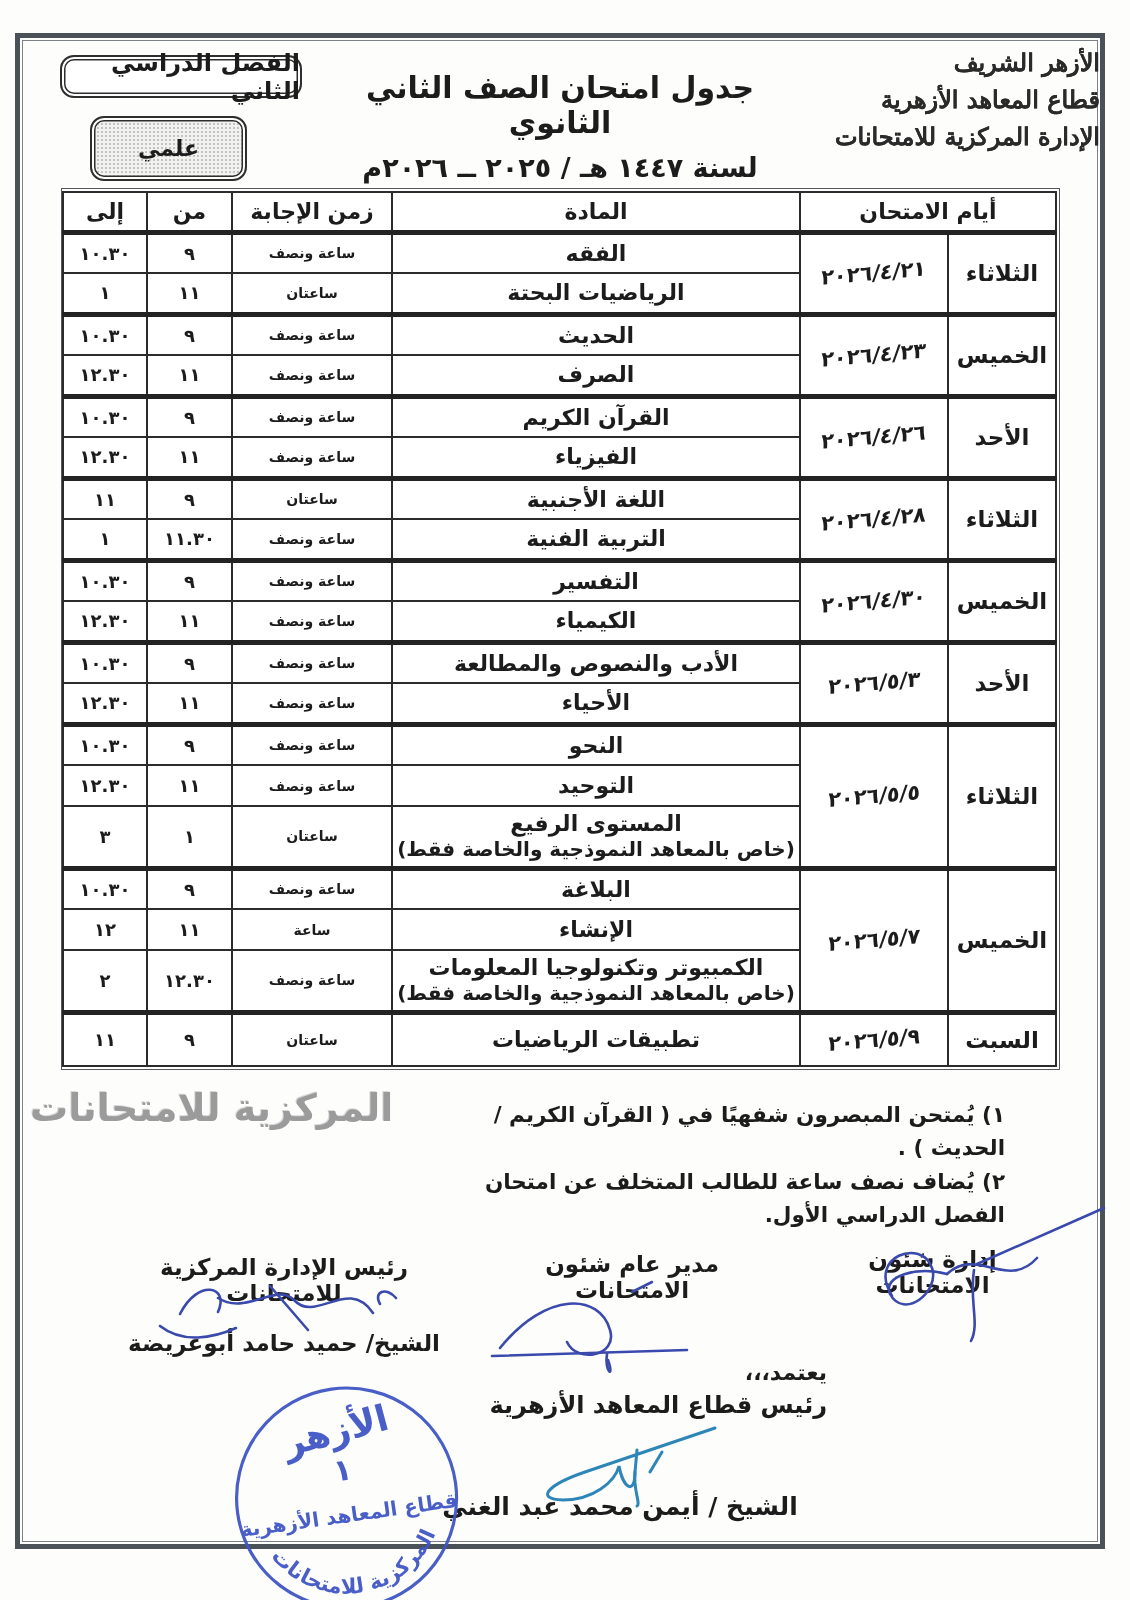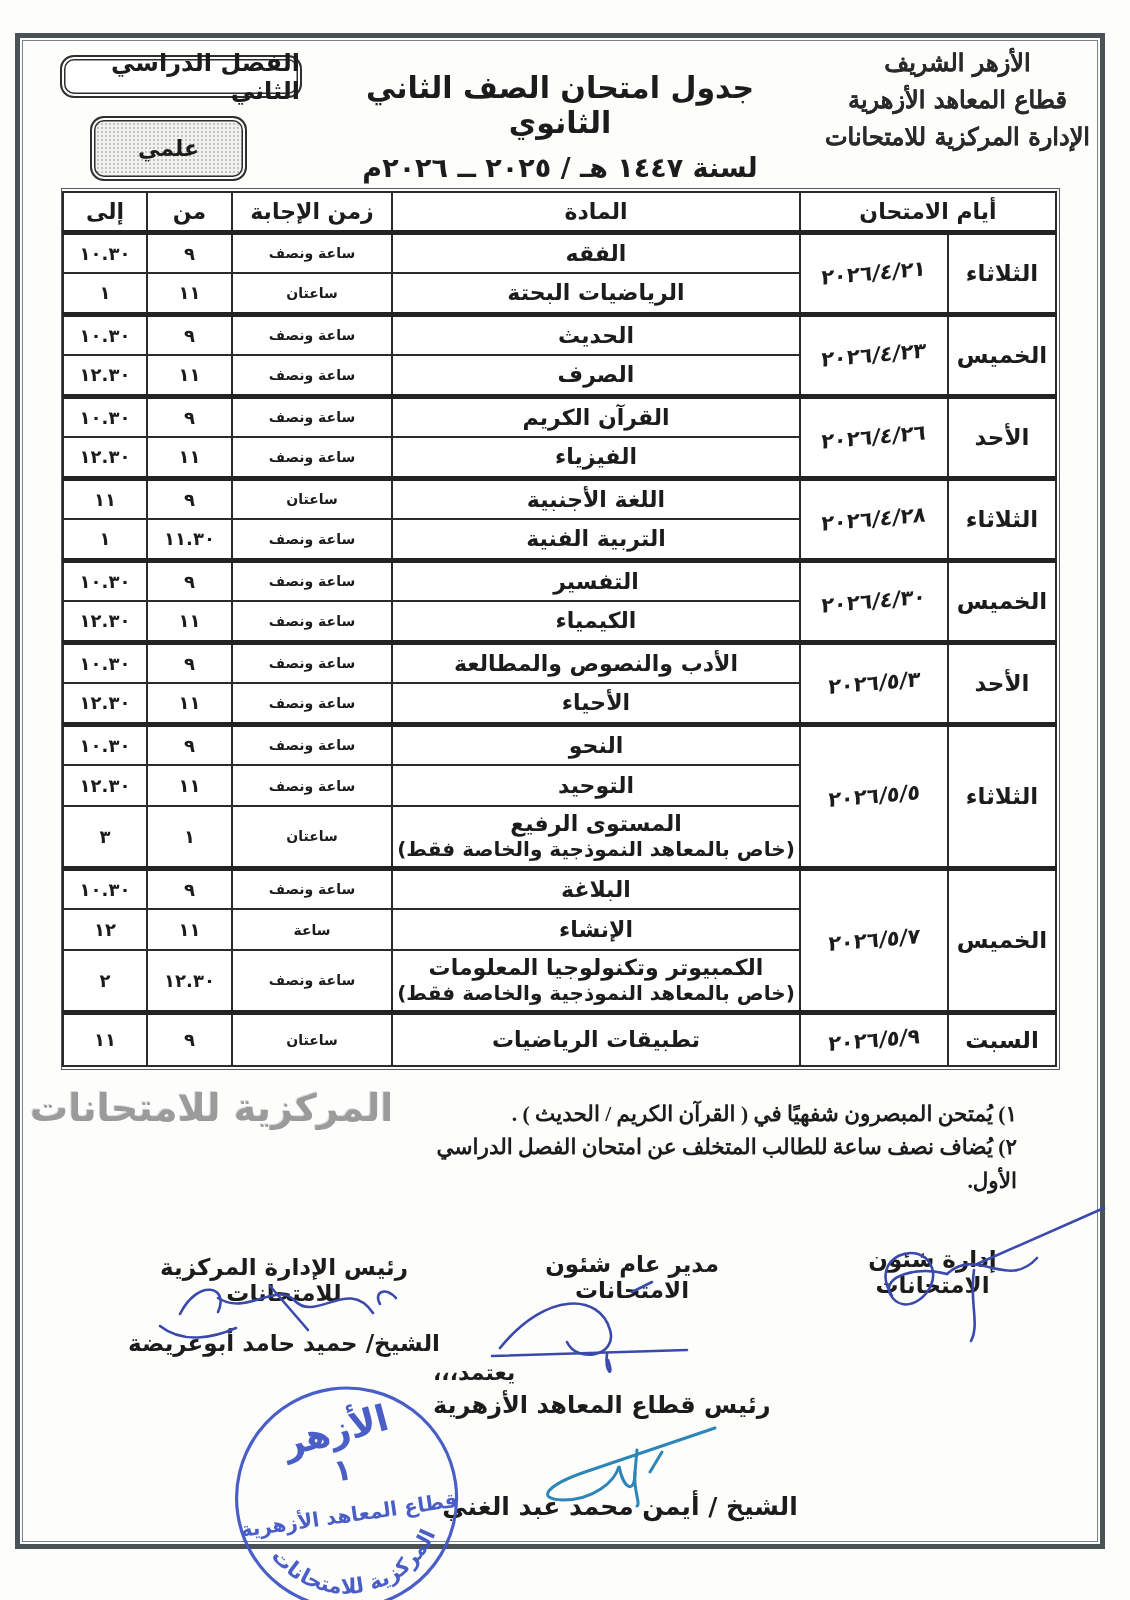--- a/index.html
+++ b/index.html
@@ -10,21 +10,21 @@
   }
   
   .frame {
     position:absolute; left:15px; top:33px; width:1090px; height:1516px;
     border:5px solid #4a5157;
     box-shadow: inset 0 0 0 2px #fdfdfc, inset 0 0 0 3px #7c8186;
     background:transparent;
   }
   
   .org-block {
-    position:absolute; left:815px; top:44px; width:285px; text-align:center;
+    position:absolute; left:815px; top:44px; width:285px; 
     font-weight:700; font-size:24px; line-height:1.55; color:#2a2a2a;
     font-family:"DejaVu Serif", serif; text-shadow:0 0 .6px #3a3a3a;
   }
   .title-block { position:absolute; left:320px; top:70px; width:480px; text-align:center; }
   .title-line1 { font-size:30px; font-weight:800; }
   .title-line2 { font-size:27px; font-weight:800; margin-top:12px; }
   .badge {
     position:absolute; border:2px solid #2e2e2e; border-radius:14px;
     box-shadow: inset 0 0 0 2px #fdfdfc, inset 0 0 0 3.5px #2e2e2e;
     display:flex; align-items:center; justify-content:center;
@@ -53,35 +53,35 @@
   td.day-cell { font-size:23px; }
   td.date-cell { font-size:21px; }
   td.date-cell .hand { display:inline-block; transform:rotate(-5deg) skewX(-8deg); letter-spacing:1px; }
   td.subject-cell { font-size:22px; }
   td.subject-cell .subject-note { font-size:20px; margin-top:1px; }
   td.duration-cell { font-size:14px; }
   td.from-cell, td.to-cell { font-size:18px; }
   
   .notes { position:absolute; left:430px; top:1098px; width:615px; text-align:right; font-weight:700; }
   .notes-heading { font-size:23px; margin-bottom:10px; }
-  .note-item { font-size:21.5px; line-height:1.55; margin-left:0; margin-right:28px;font-family:Liberation Serif, serif; }
+  .note-item { font-size:21.5px; line-height:1.55; margin-left:0; margin-right:40px; }
   
   .watermark {
     position:absolute; left:30px; top:1086px; font-size:38px; font-weight:800;
     color:#9b9b9b; letter-spacing:1px; text-shadow:1px 1px 0 #ffffff, -1px -1px 0 #d8d8d8;
     z-index:3; white-space:nowrap;
   }
   
   .sig-title { position:absolute; text-align:center; font-size:23px; font-weight:800; z-index:1; }
   .sig-title-right  { left:815px; top:1246px; width:235px; }
   .sig-title-center { left:488px; top:1251px; width:288px; }
   .sig-title-left   { left:108px; top:1254px; width:352px; }
   .sig-name-left    { position:absolute; left:118px; top:1330px; width:332px; text-align:center; font-size:23px; font-weight:800; }
   .sig-svg { position:absolute; z-index:2; }
-  .approve-block { position:absolute; left:433px; top:1360px; width:360px; text-align:left; font-weight:800; }
+  .approve-block { position:absolute; left:467px; top:1360px; width:360px; text-align:right; font-weight:800; }
   .approve-word  { font-size:22px; }
   .approve-title { font-size:24px; margin-top:6px; }
   .approver-name { position:absolute; left:440px; top:1492px; width:360px; text-align:center; font-size:25px; font-weight:800; }
   
   .stamp { position:absolute; left:222px; top:1376px; width:250px; height:250px; z-index:4; opacity:.94; transform:rotate(-8deg); }
 </style>
 </head>
 <body>
 
 <div id="page">

